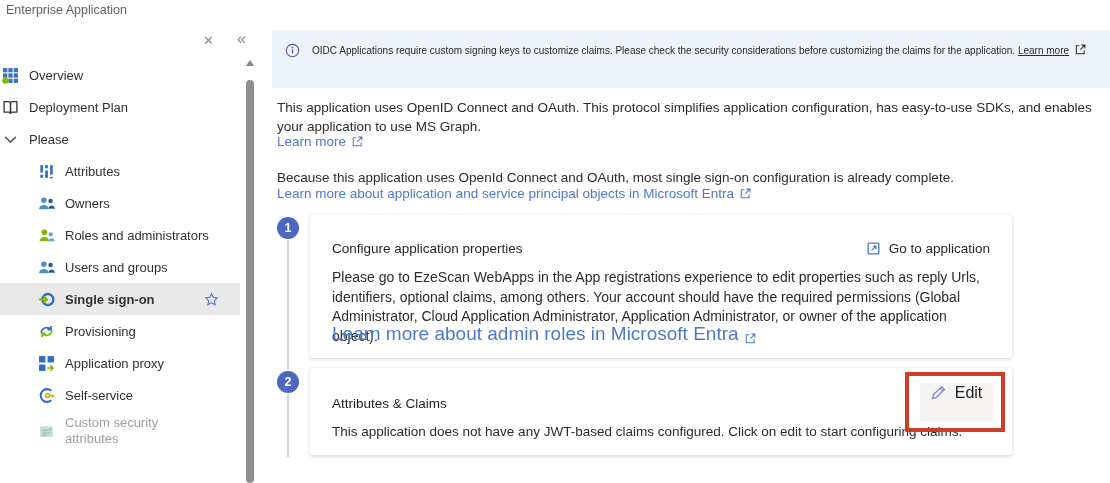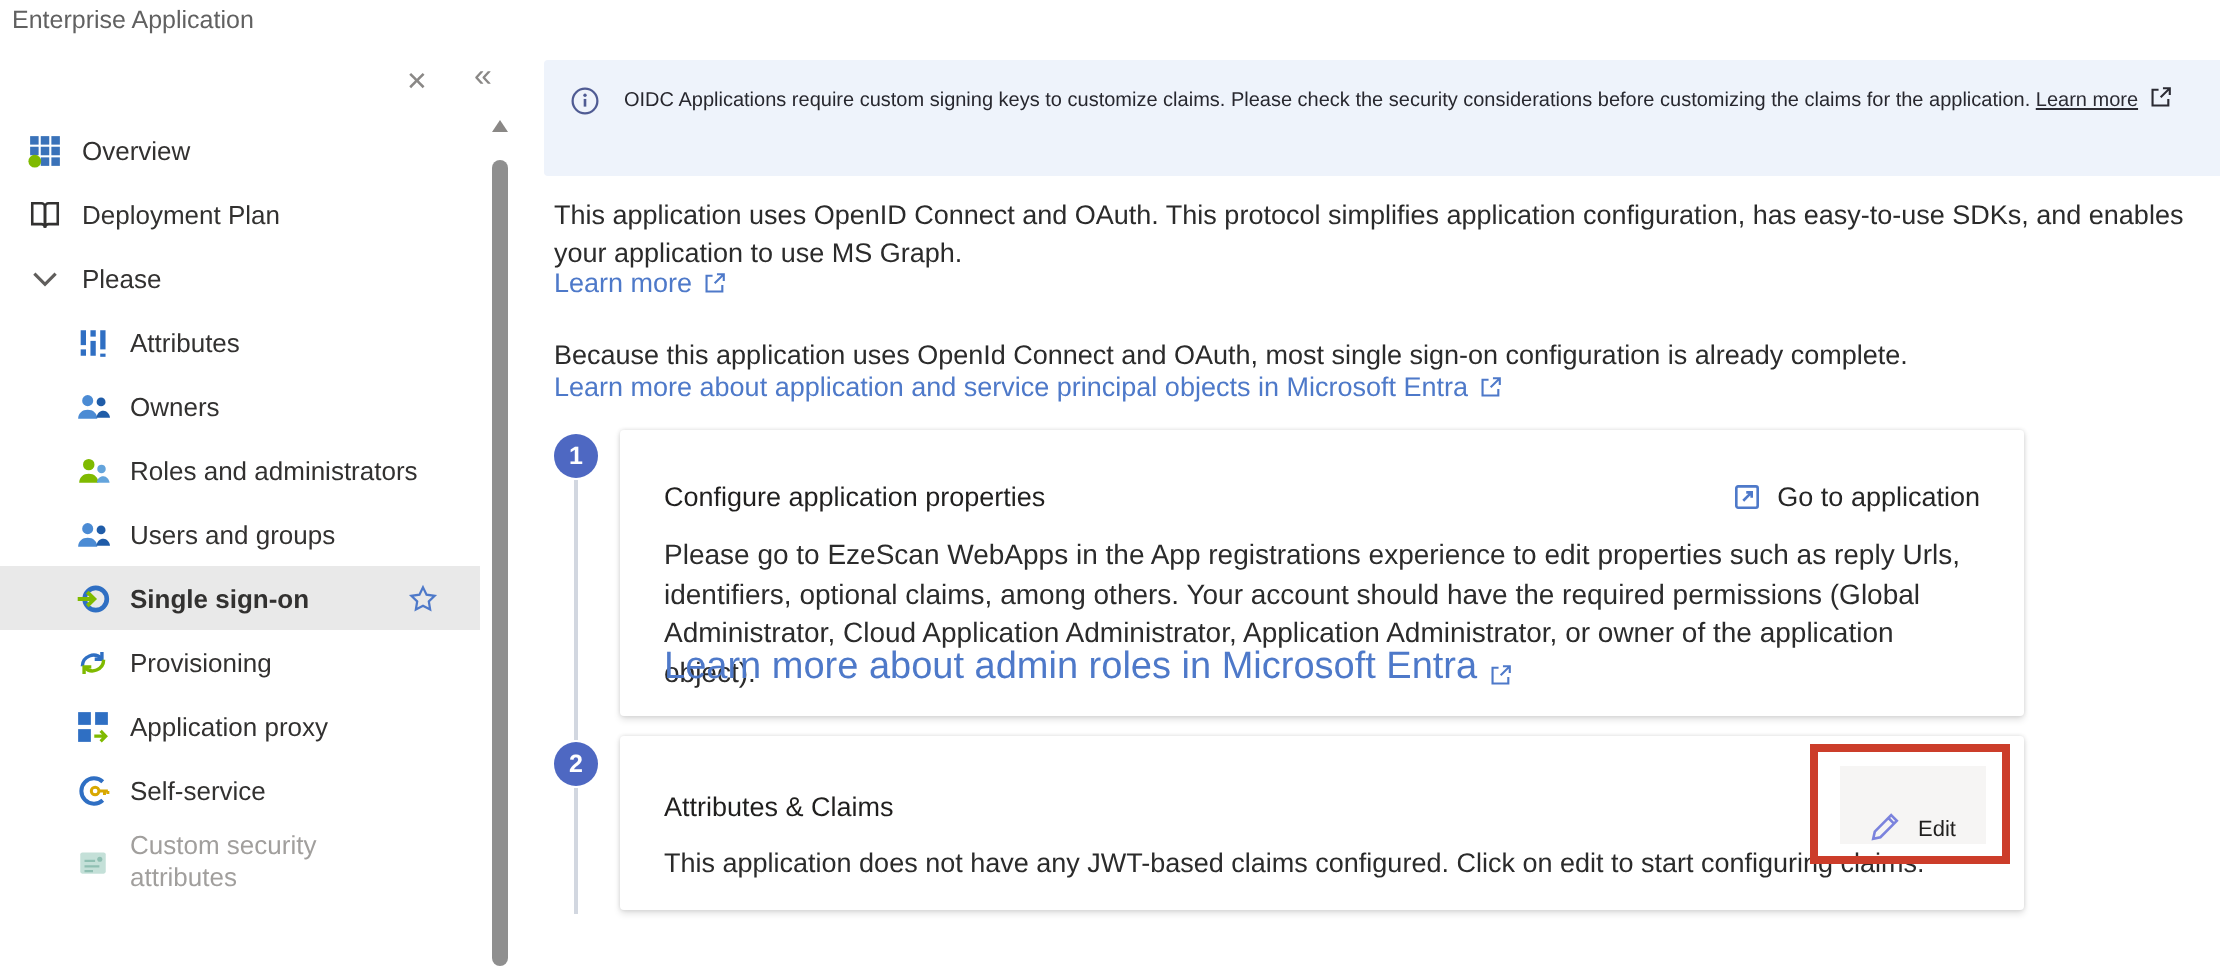--- a/index.html
+++ b/index.html
@@ -13,21 +13,21 @@
     background:#fff;color:#323130;font-family:"Liberation Sans",sans-serif;
   }
   .page-title{position:absolute;left:6px;top:3px;font-size:12.5px;color:#616161;}
 
   
   .sidebar{position:absolute;left:0;top:26px;width:256px;height:457px;background:#fff;}
   .ctl{position:absolute;color:#8a8886;font-size:13px;line-height:13px;cursor:pointer;}
   .ctl.close{left:203px;top:8px;}
   .ctl.collapse{left:237px;top:6px;font-size:16px;}
   .menu{position:absolute;left:0;top:33px;width:240px;}
-  .side-item{display:flex;align-items:center;height:32px;padding-left:14px;font-size:13px;color:#323130;cursor:pointer;}
+  .side-item{display:flex;align-items:center;height:32px;padding-left:2px;font-size:13px;color:#323130;cursor:pointer;}
   .side-item .icon{width:17px;height:17px;margin-right:10px;flex:none;display:inline-flex;}
   .side-item .icon svg{width:100%;height:100%;}
   .side-item.indent{padding-left:38px;}
   .side-item.selected{background:var(--selected-bg);font-weight:bold;}
   .side-item.disabled{color:#a19f9d;cursor:default;height:40px;}
   .side-item.disabled .label{max-width:112px;line-height:1.25;}
   .side-item .star{margin-left:auto;margin-right:21px;width:15px;height:15px;display:inline-flex;}
   .side-item .star svg{width:100%;height:100%;}
 
   .scrollbar{position:absolute;left:245px;top:28px;width:9px;height:429px;}
@@ -64,21 +64,21 @@
   .card-action{display:flex;align-items:flex-start;gap:8px;color:#262626;cursor:pointer;}
   .card-action .openin{width:15px;height:15px;display:inline-flex;color:var(--link);}
   .card-action .openin svg{width:100%;height:100%;}
   .card-body1{position:absolute;left:22px;top:53px;width:662px;margin:0;font-size:14px;line-height:19.5px;color:#2b2b2b;}
   .card-link{position:absolute;left:22px;top:108px;display:flex;align-items:center;color:var(--link);font-size:19px;cursor:pointer;}
   .card-link a{color:var(--link);text-decoration:none;}
 
   .card-title2{position:absolute;left:22px;top:28px;font-size:13.5px;color:#201f1e;}
   .card-body2{position:absolute;left:22px;top:56px;width:662px;margin:0;font-size:13.5px;color:#2b2b2b;}
   .edit-btn{position:absolute;left:610px;top:15px;width:73px;height:39px;background:#f6f5f4;border:none;
-    display:flex;align-items:flex-end;justify-content:center;gap:8px;font-size:11px;font-family:inherit;color:#201f1e;cursor:pointer;}
+    display:flex;align-items:flex-start;justify-content:center;gap:8px;font-size:16px;font-family:inherit;color:#201f1e;cursor:pointer;}
   .edit-btn .pencil{width:16px;height:16px;display:inline-flex;}
   .edit-btn .pencil svg{width:100%;height:100%;}
   .red-box{position:absolute;left:595px;top:4px;width:100px;height:60px;border:4px solid var(--highlight-red);pointer-events:none;z-index:5;}
 </style>
 </head>
 <body>
 
 <div class="page-title">Enterprise Application</div>
 
 <div class="sidebar">

